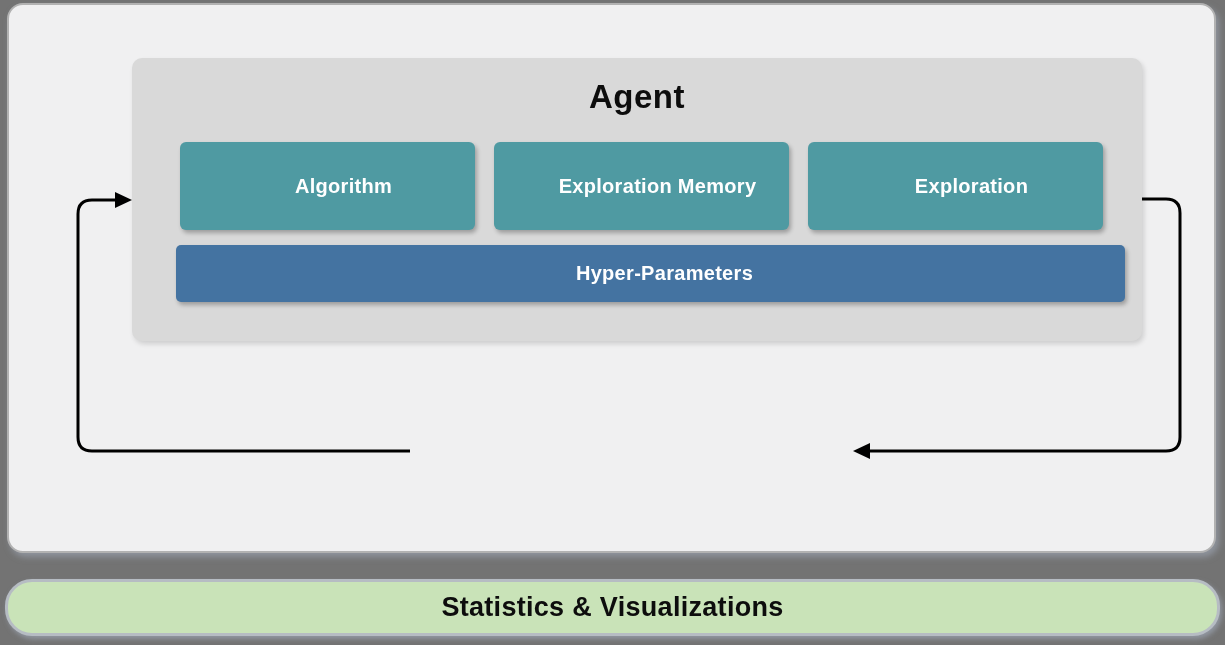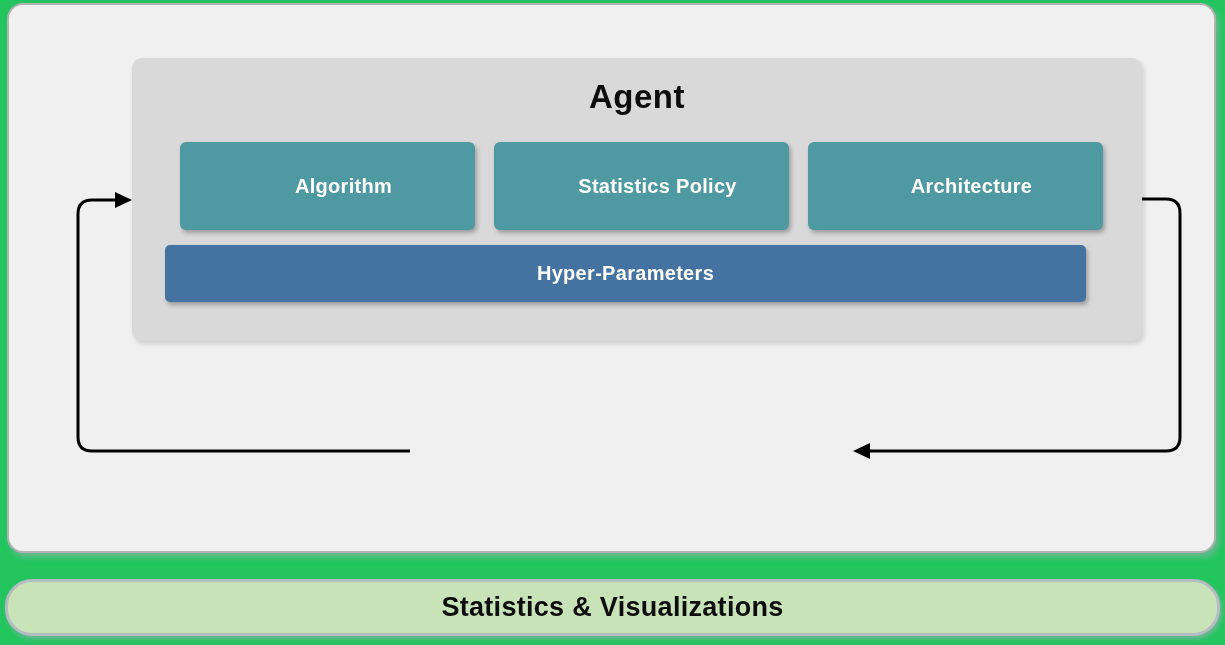--- a/index.html
+++ b/index.html
@@ -5,21 +5,21 @@
   html, body {
     margin: 0;
     padding: 0;
     background: #ffffff;
     font-family: "Liberation Sans", sans-serif;
   }
   .stage {
     position: relative;
     width: 1225px;
     height: 645px;
-    background: #22c55e;
+    background: #737373;
     overflow: hidden;
   }
   .outer-panel {
     position: absolute;
     left: 7px; top: 3px;
     width: 1209px; height: 550px;
     box-sizing: border-box;
     background: var(--outer-bg, #f0f0f1);
     border: 2px solid #b2b2b2;
     border-radius: 16px;
@@ -59,32 +59,33 @@
     justify-content: center;
     color: #ffffff;
     font-size: 20px;
     font-weight: 700;
     box-shadow: 2px 3px 4px rgba(0,0,0,0.28);
     letter-spacing: 0.3px;
     padding-left: 32px;
   }
   .hyper-bar {
     position: absolute;
-    left: 33px; top: 187px;
+    left: 44px; top: 187px;
     width: 921px; height: 57px;
     background: var(--hyper-blue, #4473a1);
     border-radius: 5px;
     display: flex;
     align-items: center;
     justify-content: center;
     color: #ffffff;
     font-size: 20px;
     font-weight: 700;
     box-shadow: 2px 3px 4px rgba(0,0,0,0.28);
     letter-spacing: 0.3px;
+    padding-left: 28px;
   }
   .environment-box {
     position: absolute;
     left: 401px; top: 387px;
     width: 441px; height: 121px;
     background: var(--panel-gray, #d9d9d9);
     border-radius: 10px;
     display: flex;
     align-items: center;
     justify-content: center;
@@ -132,22 +133,22 @@
 
       <path d="M1133 194 H1157 Q1171 194 1171 208 V432 Q1171 446 1157 446 H860" fill="none" stroke="#000000" stroke-width="3"></path>
       <polygon points="844,446 861,438 861,454" fill="#000000"></polygon>
     </svg>
 
     <div class="agent-panel">
       <div class="agent-title">Agent</div>
 
       <div class="modules-row">
         <div class="module-box">Algorithm</div>
-        <div class="module-box">Statistics Policy</div>
-        <div class="module-box">Architecture</div>
+        <div class="module-box">Exploration Memory</div>
+        <div class="module-box">Exploration</div>
       </div>
 
       <div class="hyper-bar">Hyper-Parameters</div>
     </div>
 
 
   </div>
 
   <div class="stats-bar">Statistics &amp; Visualizations</div>
 

